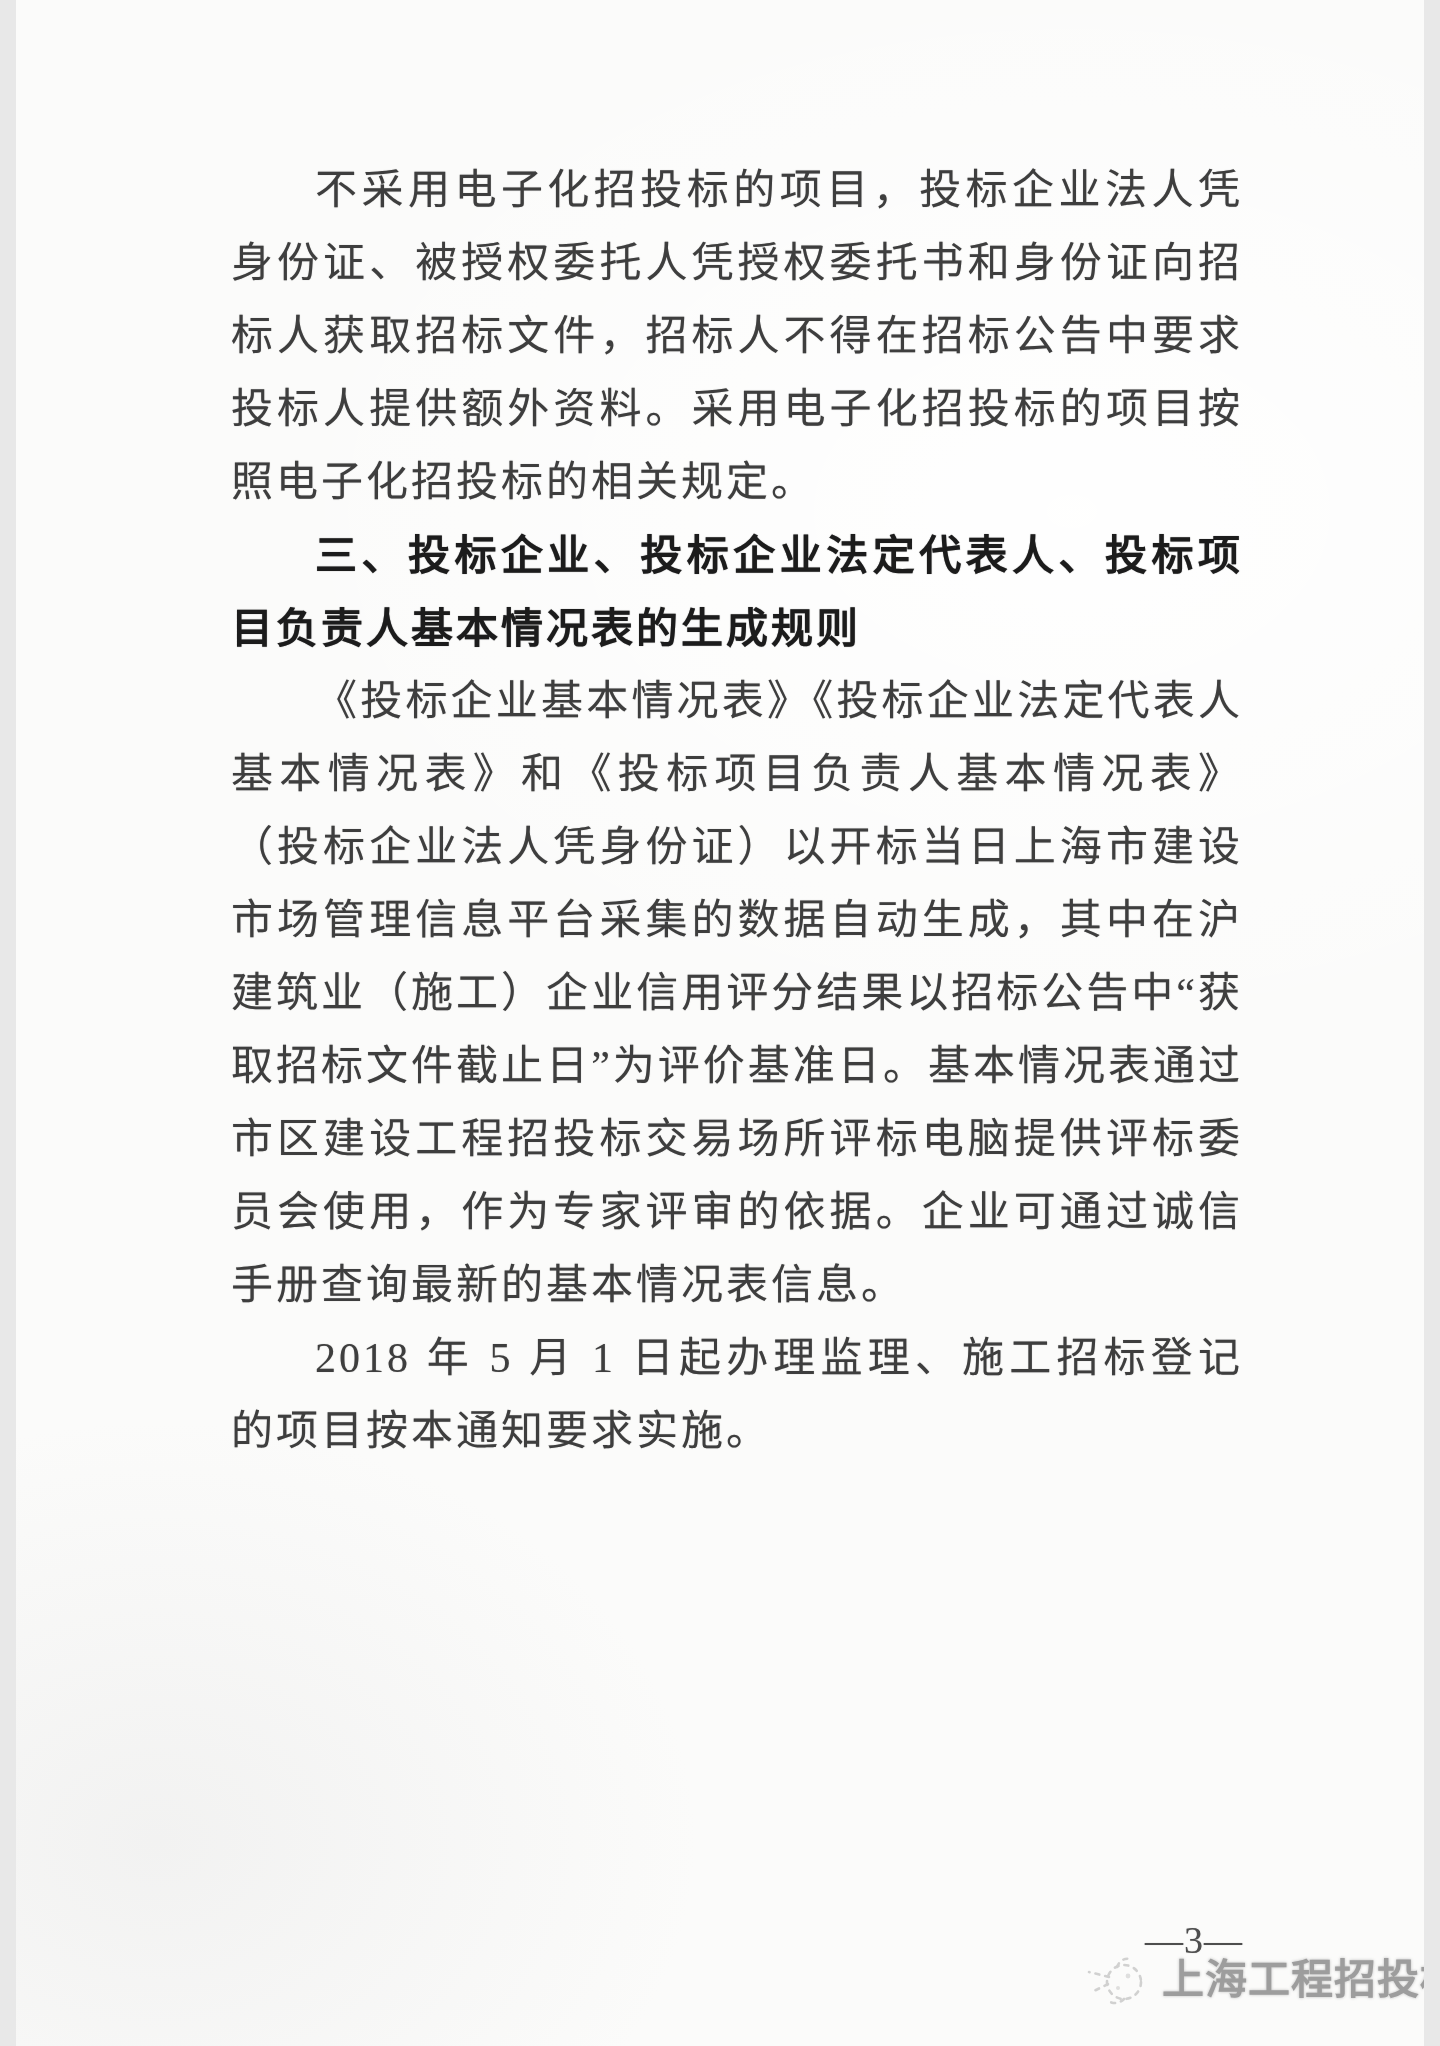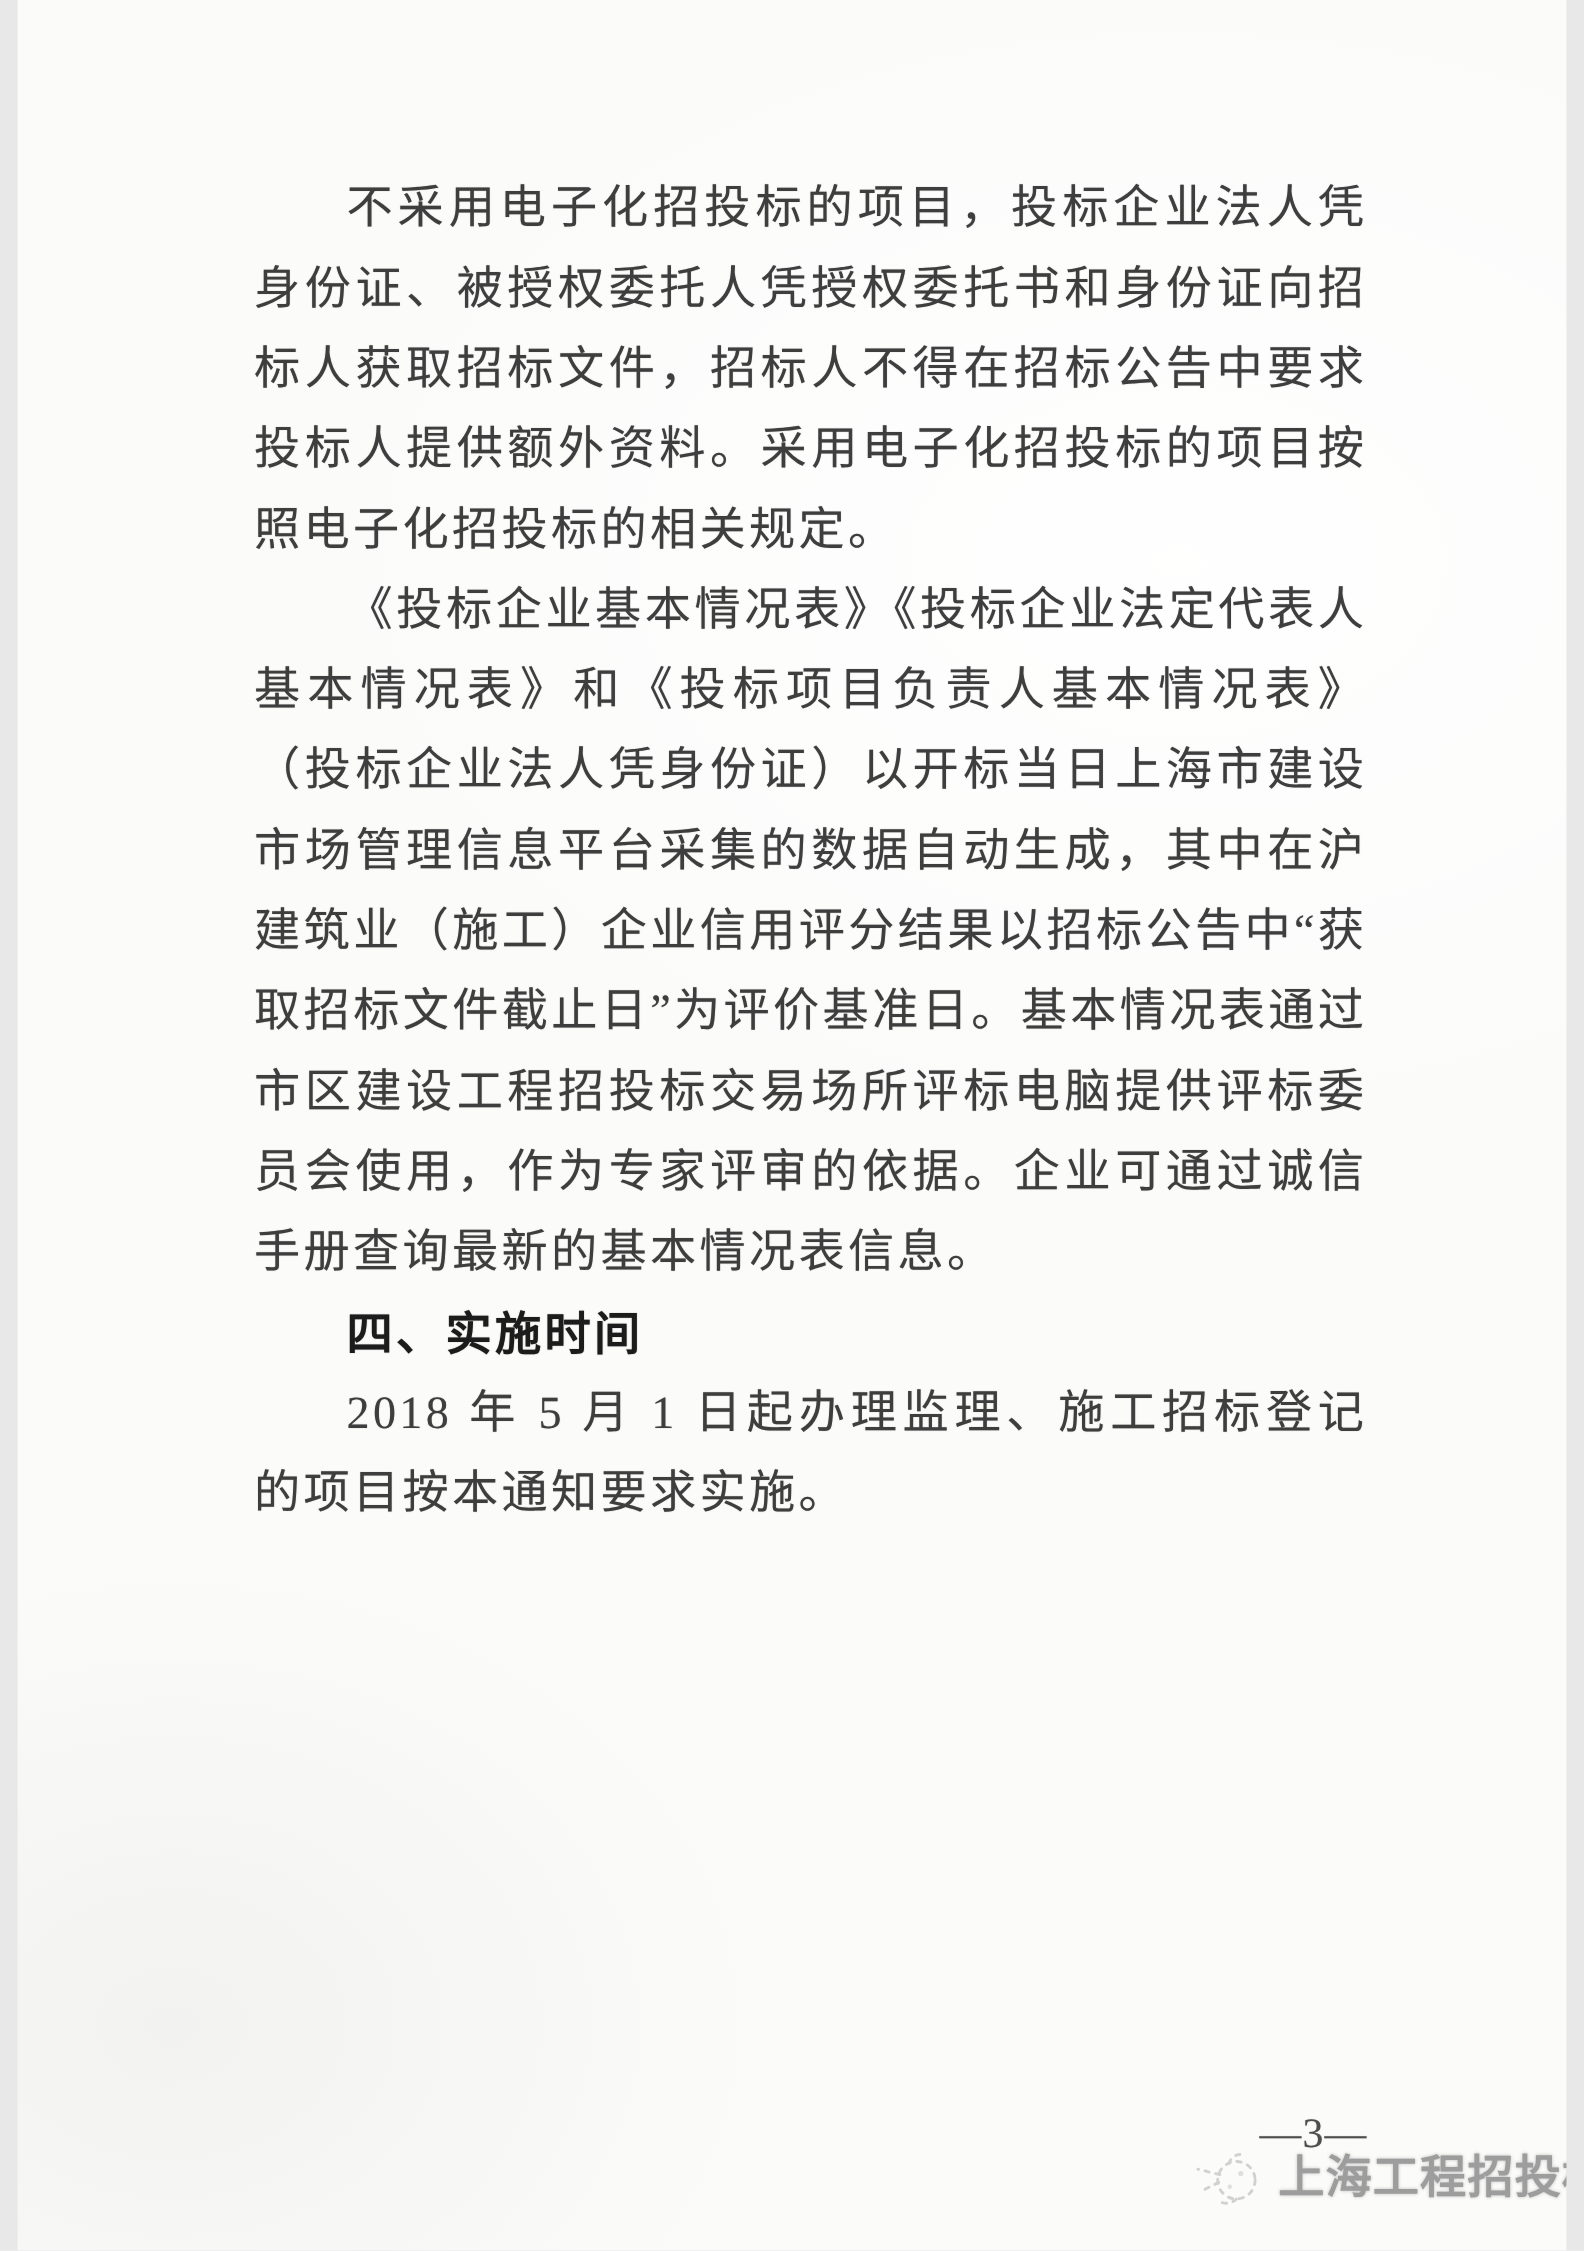--- a/index.html
+++ b/index.html
@@ -81,22 +81,22 @@
     white-space: nowrap;
   }
 </style>
 </head>
 <body>
 
 <div class="page">
 
   <div class="doc-body">
       <p class="para body">不采用电子化招投标的项目，投标企业法人凭身份证、被授权委托人凭授权委托书和身份证向招标人获取招标文件，招标人不得在招标公告中要求投标人提供额外资料。采用电子化招投标的项目按照电子化招投标的相关规定。</p>
+      <p class="para heading">三、投标企业、投标企业法定代表人、投标项目负责人基本情况表的生成规则</p>
       <p class="para body">《投标企业基本情况表》《投标企业法定代表人基本情况表》和《投标项目负责人基本情况表》（投标企业法人凭身份证）以开标当日上海市建设市场管理信息平台采集的数据自动生成，其中在沪建筑业（施工）企业信用评分结果以招标公告中“获取招标文件截止日”为评价基准日。基本情况表通过市区建设工程招投标交易场所评标电脑提供评标委员会使用，作为专家评审的依据。企业可通过诚信手册查询最新的基本情况表信息。</p>
-      <p class="para heading">四、实施时间</p>
       <p class="para body">2018 年 5 月 1 日起办理监理、施工招标登记的项目按本通知要求实施。</p>
     </div>
 
   <div class="page-number">—3—</div>
 
   <div class="watermark">
     <svg class="watermark-icon" viewBox="0 0 66 60" xmlns="http://www.w3.org/2000/svg">
       <g fill="none" stroke="#c3c3c3" stroke-width="2.6" stroke-linecap="round" stroke-dasharray="4 6">
         <circle cx="40" cy="32" r="17"></circle>
         <path d="M24 34 L8 42"></path>

